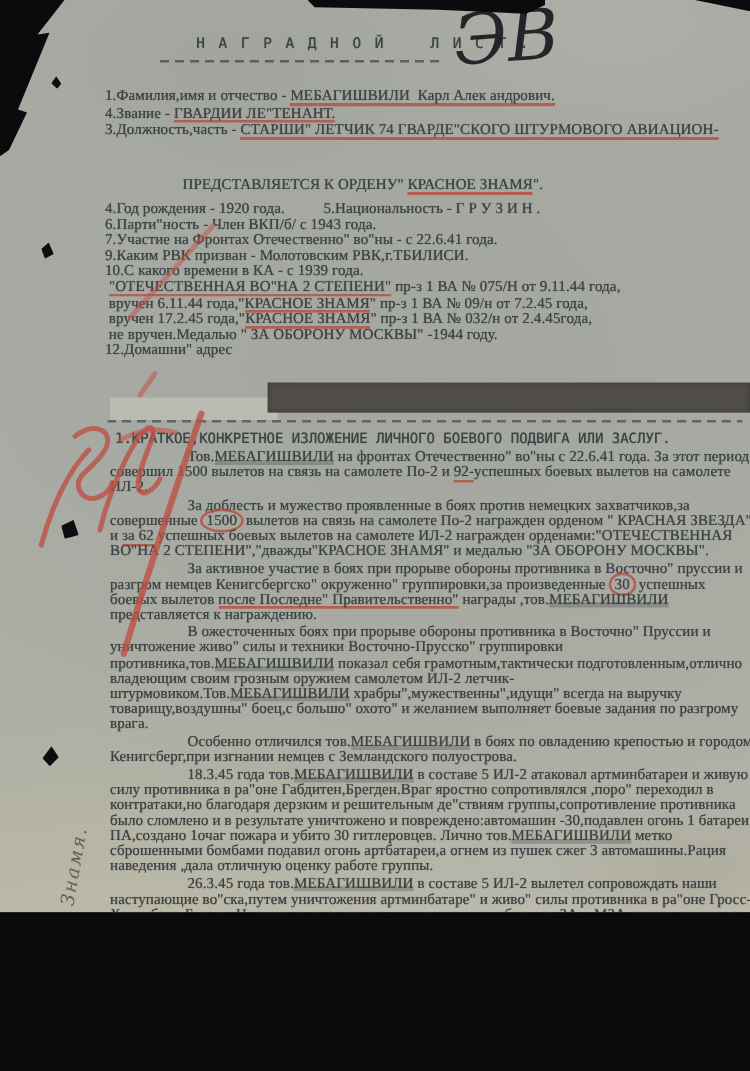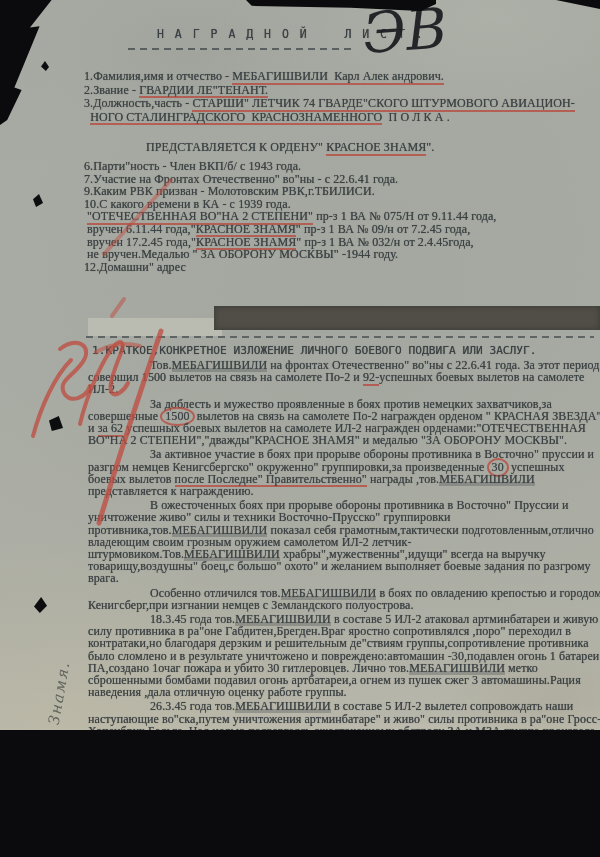--- a/index.html
+++ b/index.html
@@ -69,28 +69,28 @@
 <body>
 
 <div class="stage">
   <div class="paper">
 
     <div class="title">Н А Г Р А Д Н О Й    Л И С Т .</div>
     <div class="title-dash"></div>
 
     <div id="fields1" class="tblock b1">
         <div class="tline"><span>1.Фамилия,имя и отчество - </span><span class="m-ru">МЕБАГИШВИЛИ  Карл Алек андрович.</span></div>
-        <div class="tline"><span>2.Звание - </span><span class="m-ru">ГВАРДИИ ЛЕ"ТЕНАНТ.</span></div>
+        <div class="tline"><span>4.Звание - </span><span class="m-ru">ГВАРДИИ ЛЕ"ТЕНАНТ.</span></div>
         <div class="tline"><span>3.Должность,часть - </span><span class="m-ru">СТАРШИ" ЛЕТЧИК 74 ГВАРДЕ"СКОГО ШТУРМОВОГО АВИАЦИОН-</span></div>
-        <div class="tline"><span>  </span><span class="m-ru">НОГО СТАЛИНГРАДСКОГО  КРАСНОЗНАМЕННОГО</span><span>  П О Л К А .</span></div>
       </div>
     <div id="orderline" class="tblock order">
         <div class="tline"><span>ПРЕДСТАВЛЯЕТСЯ К ОРДЕНУ" </span><span class="m-ru">КРАСНОЕ ЗНАМЯ</span><span>".</span></div>
       </div>
     <div id="fields2" class="tblock b2">
+        <div class="tline"><span>4.Год рождения - 1920 года.          5.Национальность - Г Р У З И Н .</span></div>
         <div class="tline"><span>6.Парти"ность - Член ВКП/б/ с 1943 года.</span></div>
         <div class="tline"><span>7.Участие на Фронтах Отечественно" во"ны - с 22.6.41 года.</span></div>
         <div class="tline"><span>9.Каким РВК призван - Молотовским РВК,г.ТБИЛИСИ.</span></div>
         <div class="tline"><span>10.С какого времени в КА - с 1939 года.</span></div>
         <div class="tline"><span> </span><span class="m-ru">"ОТЕЧЕСТВЕННАЯ ВО"НА 2 СТЕПЕНИ"</span><span> пр-з 1 ВА № 075/Н от 9.11.44 года,</span></div>
         <div class="tline"><span> вручен 6.11.44 года,"</span><span class="m-ru">КРАСНОЕ ЗНАМЯ</span><span>" пр-з 1 ВА № 09/н от 7.2.45 года,</span></div>
         <div class="tline"><span> вручен 17.2.45 года,"</span><span class="m-ru">КРАСНОЕ ЗНАМЯ</span><span>" пр-з 1 ВА № 032/н от 2.4.45года,</span></div>
         <div class="tline"><span> не вручен.Медалью " ЗА ОБОРОНУ МОСКВЫ" -1944 году.</span></div>
         <div class="tline"><span>12.Домашни" адрес </span></div>
       </div>

